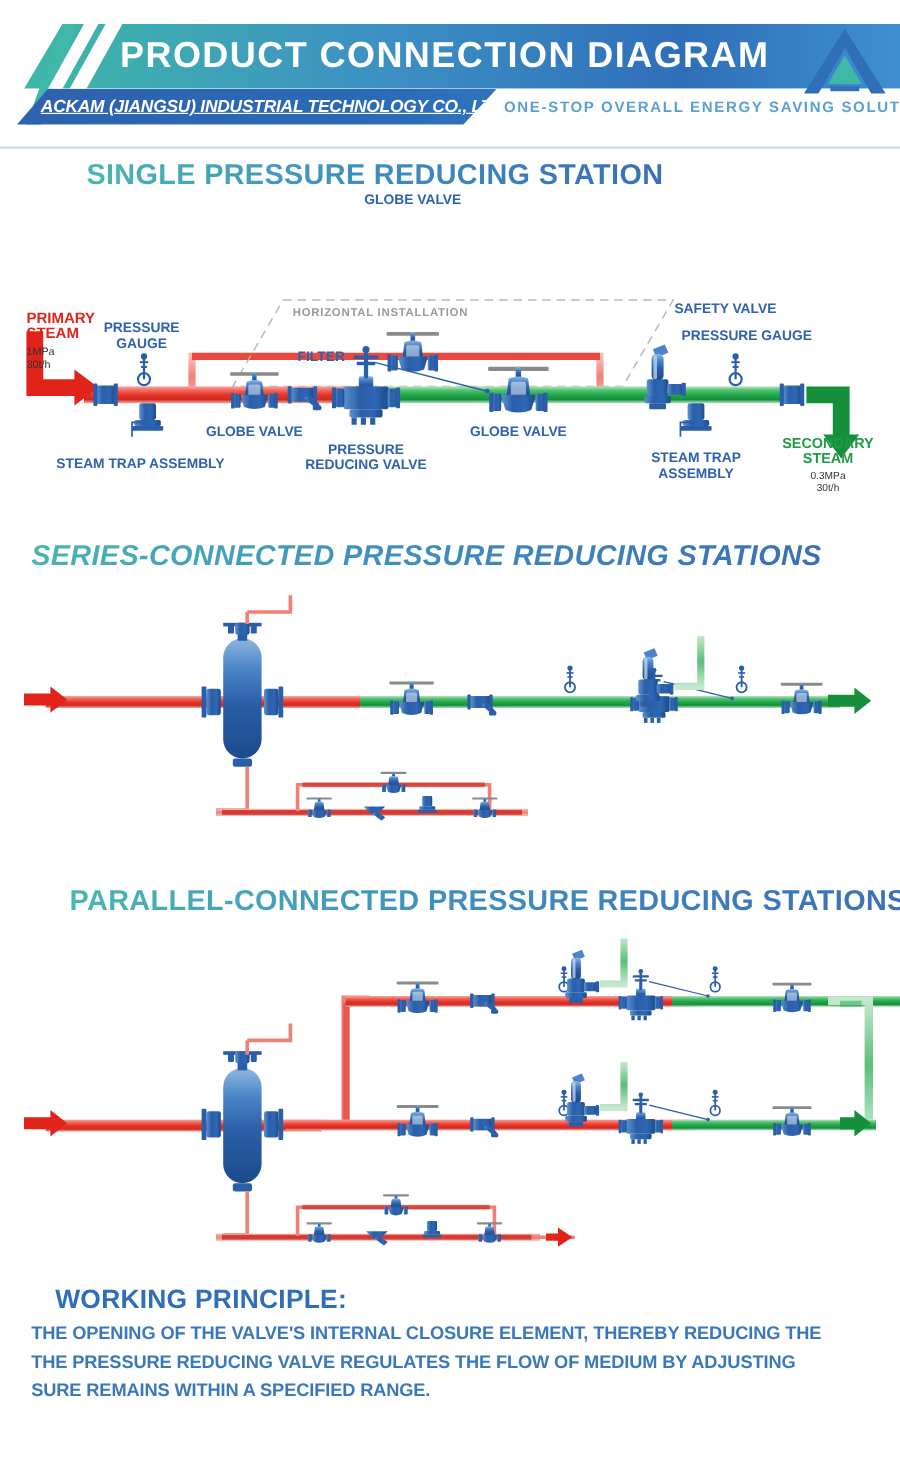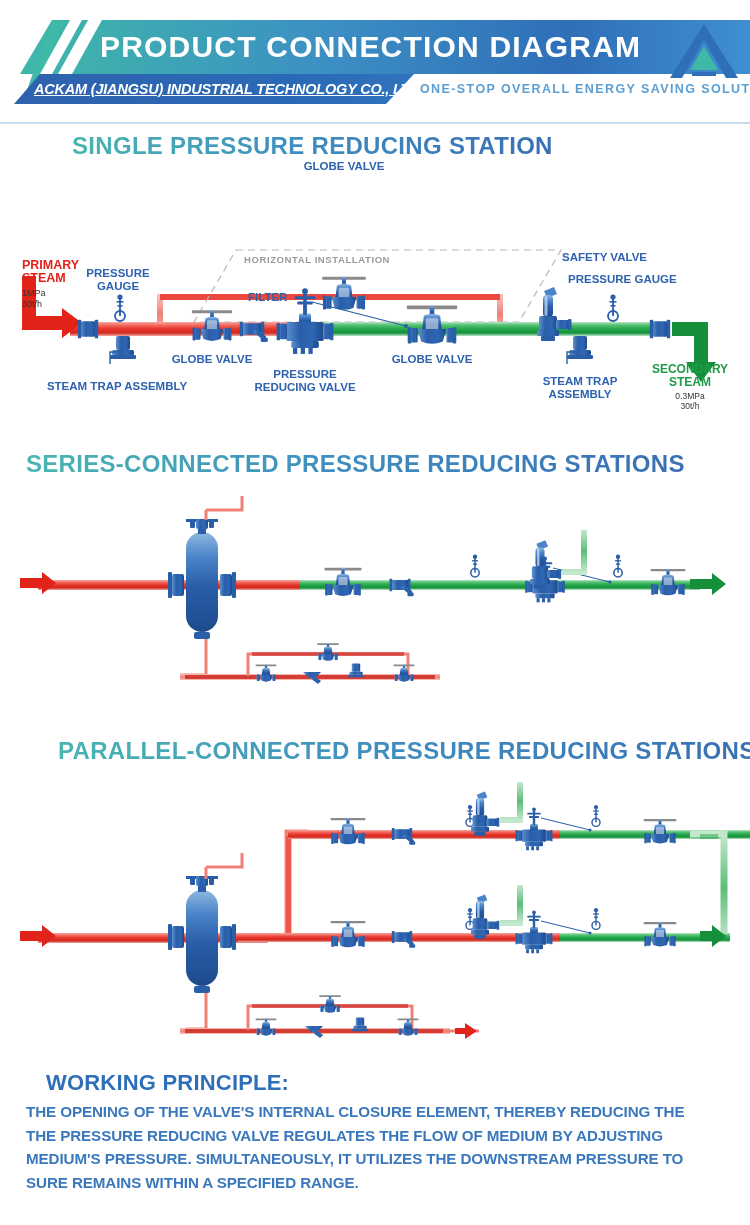--- a/index.html
+++ b/index.html
@@ -46,21 +46,21 @@
   .hdr-underline{position:absolute;left:0;top:102px;width:750px;height:2px;background:#c9dcee;}
 
   
   .sect-title{
     position:absolute;font-size:24px;font-weight:bold;letter-spacing:0.3px;
     background:linear-gradient(90deg,#49b6b0 0%,#3f8fc0 45%,#3a6fb5 100%);
     -webkit-background-clip:text;background-clip:text;color:transparent;
     white-space:nowrap;
   }
   #t1{left:26px;top:132px;margin-left:46px;}
-  #t2{left:26px;top:450px;}
+  #t2{left:26px;top:450px;font-style:italic;}
   #t3{left:26px;top:737px;margin-left:32px;}
 
   
   .diagram{position:absolute;left:0;}
   #d1{top:150px;width:750px;height:270px;}
   #d2{top:490px;width:750px;height:215px;}
   #d3{top:778px;width:750px;height:275px;}
 
   
   .wp-head{
@@ -513,15 +513,14 @@
   <g transform="translate(480,151)">
       <use href="#safetyValve" transform="scale(0.82)"></use>
     </g>
   <path d="M500,145 h20 v-38" fill="none" stroke="url(#thinGrn)" stroke-width="6"></path>
 </svg>
 
 <div class="wp-head">WORKING PRINCIPLE:</div>
 <div class="wp-body" id="wp-body">
     <div>THE OPENING OF THE VALVE'S INTERNAL CLOSURE ELEMENT, THEREBY REDUCING THE</div>
     <div>THE PRESSURE REDUCING VALVE REGULATES THE FLOW OF MEDIUM BY ADJUSTING</div>
-    <div>MEDIUM'S PRESSURE. SIMULTANEOUSLY, IT UTILIZES THE DOWNSTREAM PRESSURE TO</div>
     <div>SURE REMAINS WITHIN A SPECIFIED RANGE.</div>
   </div>
 
 </body></html>

